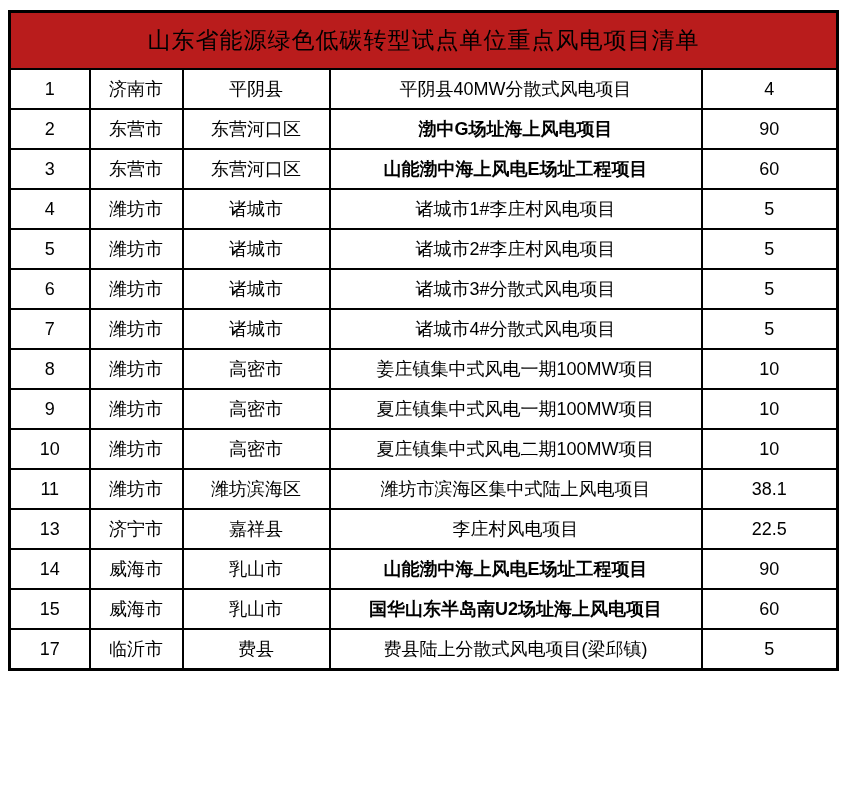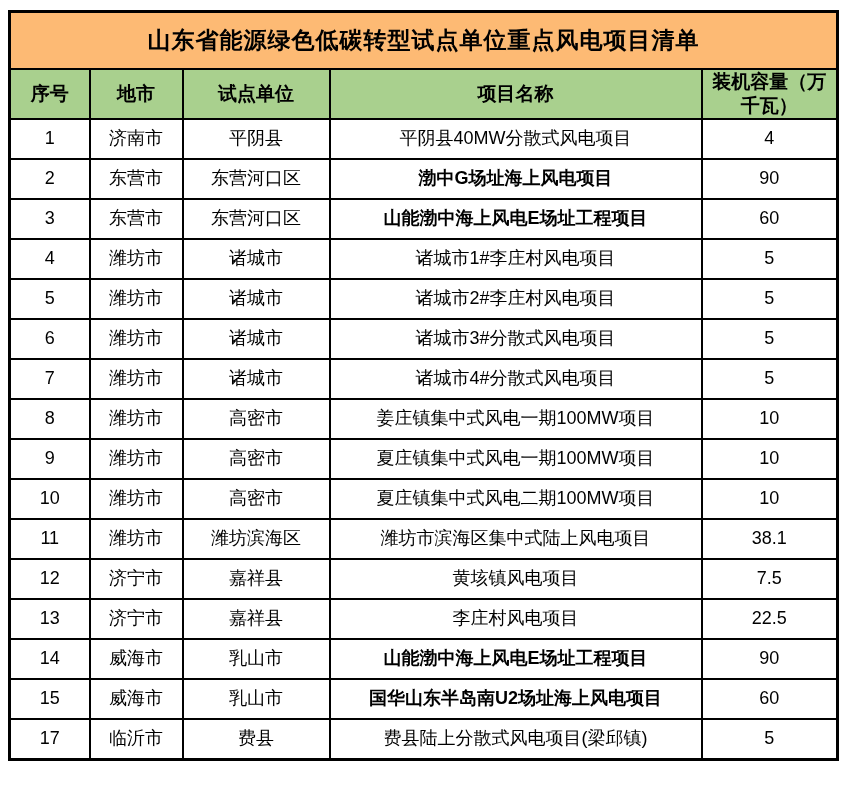--- a/index.html
+++ b/index.html
@@ -27,23 +27,23 @@
   table.projects td {
     border: 2px solid #000000;
     text-align: center;
     vertical-align: middle;
     padding: 0 2px;
     overflow: hidden;
     line-height: 1.25;
   }
   th.table-title {
     height: 55px;
-    background: #fdba74;
+    background: #b91c1c;
     font-size: 23px;
-    font-weight: bold;
+    font-weight: normal;
     letter-spacing: 1px;
   }
   tr.header-row th {
     height: 45px;
     background: #a9d08e;
     font-size: 19px;
     font-weight: bold;
   }
   tbody td {
     height: 38px;
@@ -68,27 +68,20 @@
     <colgroup>
       <col class="c-seq">
       <col class="c-city">
       <col class="c-unit">
       <col class="c-proj">
       <col class="c-cap">
     </colgroup>
     <thead>
       <tr>
         <th colspan="5" class="table-title">山东省能源绿色低碳转型试点单位重点风电项目清单</th>
-      </tr>
-      <tr class="header-row">
-        <th>序号</th>
-        <th>地市</th>
-        <th>试点单位</th>
-        <th>项目名称</th>
-        <th>装机容量（万千瓦）</th>
       </tr>
     </thead>
     <tbody id="rows-body">
 
     <tr>
           <td>1</td>
           <td>济南市</td>
           <td>平阴县</td>
           <td>平阴县40MW分散式风电项目</td>
           <td>4</td>
@@ -157,27 +150,20 @@
           <td>10</td>
         </tr>
         <tr>
           <td>11</td>
           <td>潍坊市</td>
           <td>潍坊滨海区</td>
           <td>潍坊市滨海区集中式陆上风电项目</td>
           <td>38.1</td>
         </tr>
         <tr>
-          <td>12</td>
-          <td>济宁市</td>
-          <td>嘉祥县</td>
-          <td>黄垓镇风电项目</td>
-          <td>7.5</td>
-        </tr>
-        <tr>
           <td>13</td>
           <td>济宁市</td>
           <td>嘉祥县</td>
           <td>李庄村风电项目</td>
           <td>22.5</td>
         </tr>
         <tr>
           <td>14</td>
           <td>威海市</td>
           <td>乳山市</td>

